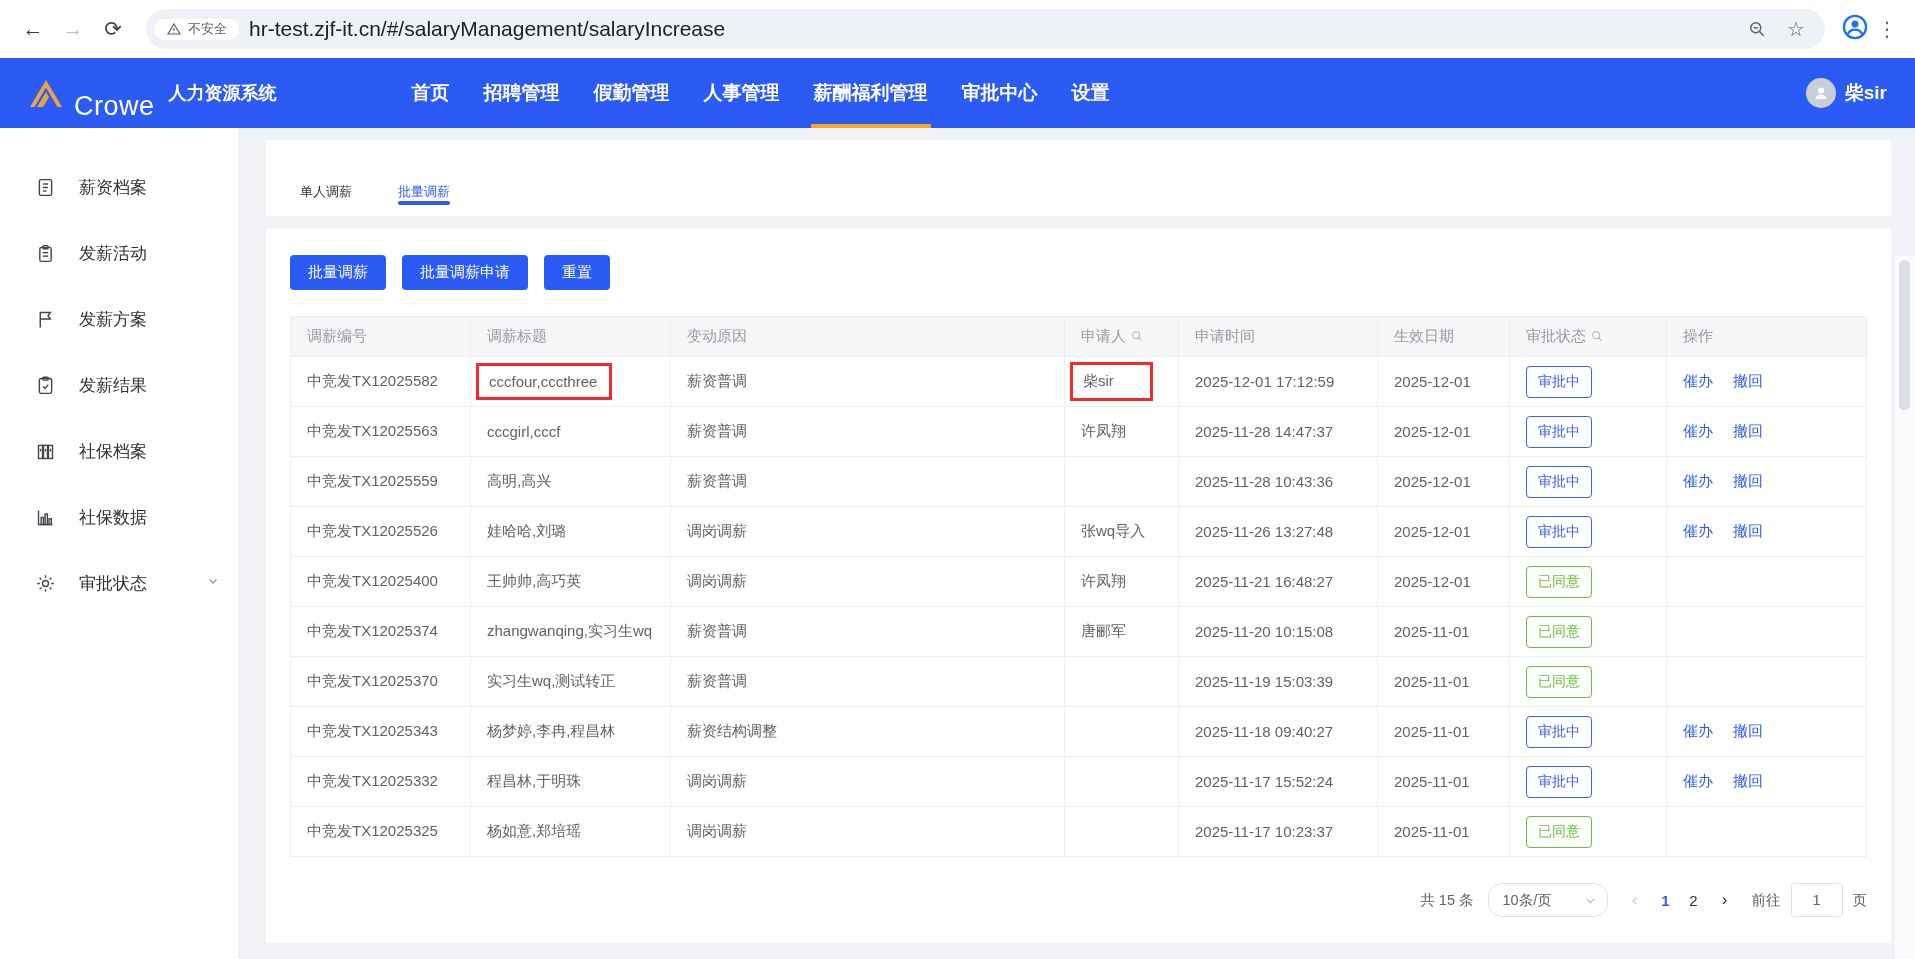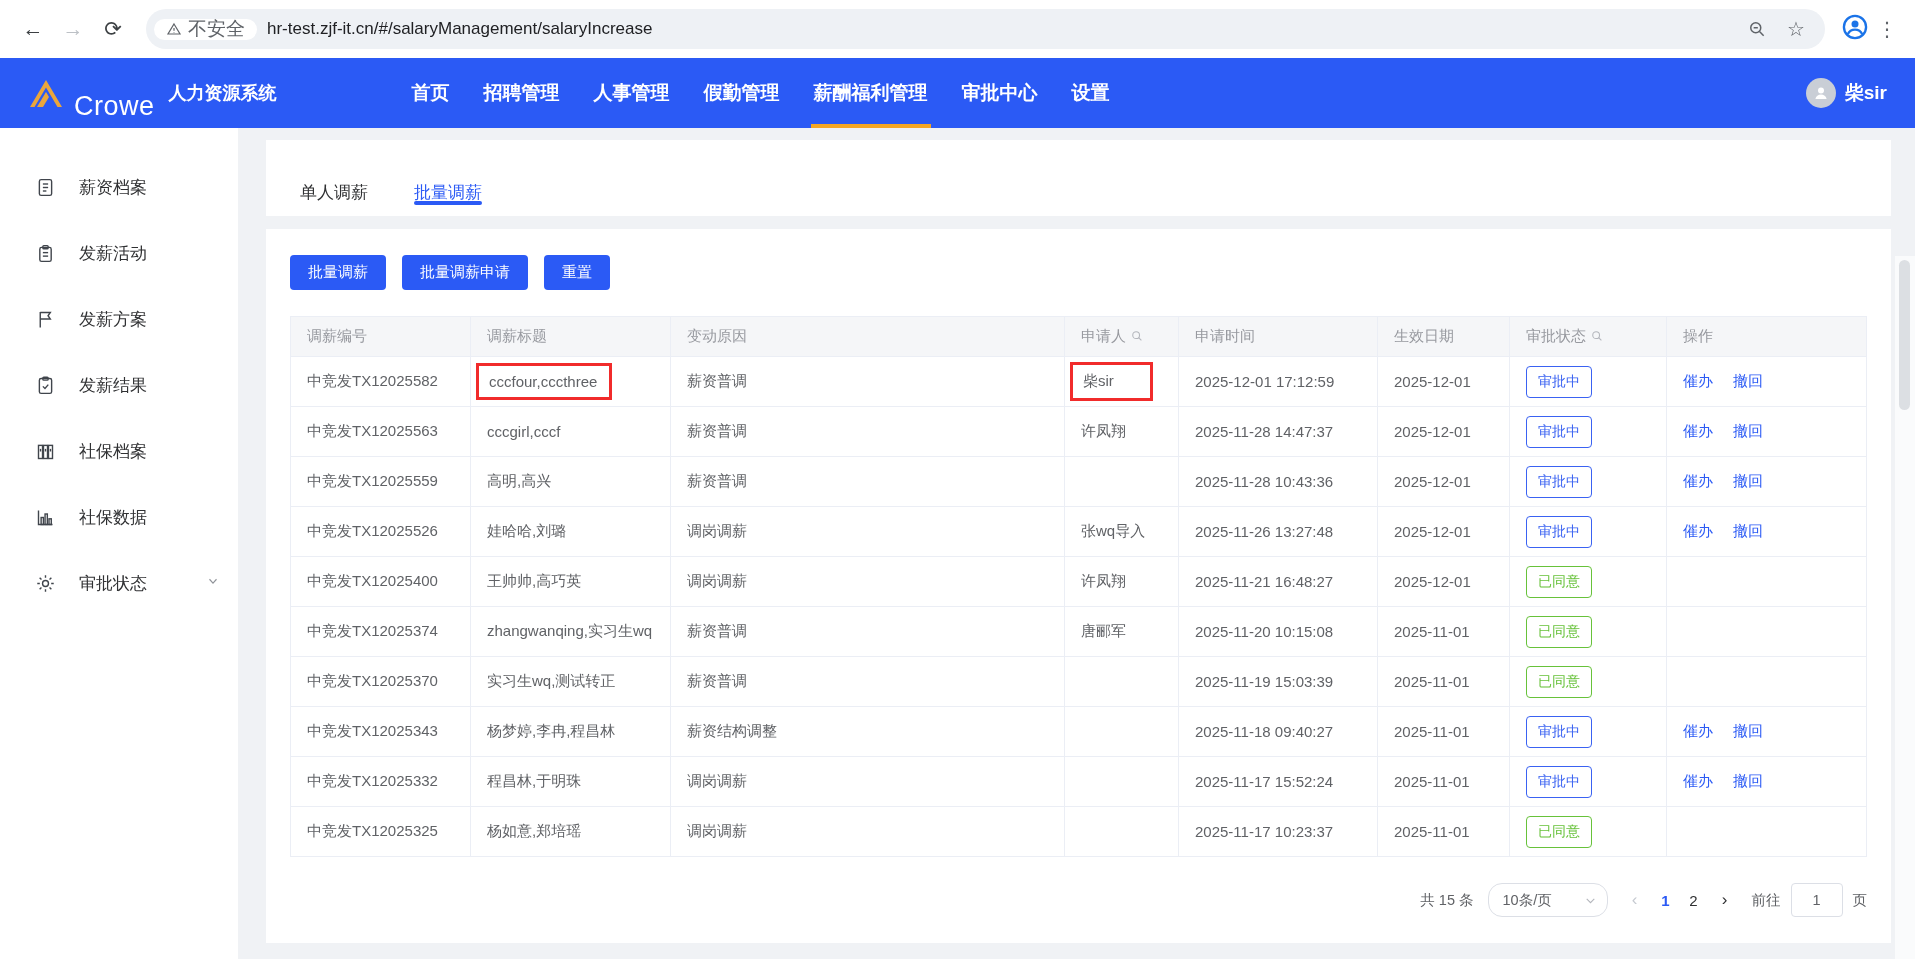--- a/index.html
+++ b/index.html
@@ -8,23 +8,23 @@
     font-family:"Liberation Sans","DejaVu Sans",sans-serif; background:var(--pagebg,#f0f2f5); }
 
   
   .chrome { height:58px; background:#fff; display:flex; align-items:center; padding:0 16px; gap:6px; }
   .nav-ic { font-size:21px; width:34px; height:34px; line-height:34px; text-align:center; color:#3c4043;
     border-radius:50%; cursor:pointer; user-select:none; }
   .nav-ic.dis { color:#bdc1c6; }
   .urlbar { flex:1; height:40px; background:#eef1f5; border-radius:20px; margin:0 10px;
     display:flex; align-items:center; padding:0 8px 0 8px; gap:10px; }
   .sec-chip { background:#fff; border-radius:15px; height:21px; padding:0 12px; display:flex;
-    align-items:center; gap:6px; color:#5f6368; font-size:19px; }
+    align-items:center; gap:6px; color:#5f6368; font-size:13px; }
   .sec-chip svg { width:16px; height:16px; stroke:#5f6368; fill:none; stroke-width:1.8; }
-  .url-text { font-size:17px; color:#202124; }
+  .url-text { font-size:21px; color:#202124; }
   .urlbar .right-ics { margin-left:auto; display:flex; align-items:center; gap:20px; padding-right:12px; }
   .urlbar .right-ics svg { width:20px; height:20px; stroke:#5f6368; fill:none; stroke-width:1.8; }
   .star { font-size:20px; color:#5f6368; }
   .profile-ic svg { width:28px; height:28px; }
   .dots { font-size:20px; color:#5f6368; width:24px; text-align:center; }
 
   
   .appbar { height:70px; background:var(--primary,#2b5af5); display:flex; align-items:center;
     padding:0 28px; color:#fff; }
   .logo-tri svg { width:36px; height:32px; display:block; }
@@ -46,21 +46,21 @@
   .side-item { height:66px; display:flex; align-items:center; padding:0 18px 0 31px; gap:23px;
     font-size:17px; color:#303133; cursor:pointer; border-left:4px solid transparent; }
   .side-item svg { width:21px; height:21px; stroke:#40454c; fill:none; stroke-width:1.6; flex:none; }
   .side-item.active { background:#edf3fe; color:var(--primary,#2b5af5); border-left-color:var(--primary,#2b5af5); }
   .side-item.active svg { stroke:var(--primary,#2b5af5); }
   .side-item .chev { margin-left:auto; }
   .side-item .chev svg { width:14px; height:14px; stroke:#909399; stroke-width:2; }
 
   .main { flex:1; padding:12px 24px 0 28px; }
   .tabs-card { background:#fff; height:76px; padding:0 34px; display:flex; }
-  .tab { margin-right:46px; display:flex; align-items:center; font-size:17px; color:#303133;
+  .tab { margin-right:46px; display:flex; align-items:center; font-size:13px; color:#303133;
     position:relative; cursor:pointer;margin-top:28px; }
   .tab.active { color:var(--primary,#2b5af5); }
   .tab.active::after { content:''; position:absolute; left:0; right:0; bottom:11px; height:4px;
     border-radius:2px; background:var(--primary,#2b5af5); }
 
   .card { margin-top:13px; background:#fff; padding:26px 24px 26px; min-height:680px; }
   .toolbar { display:flex; gap:16px; margin-bottom:26px; }
   .btn { height:35px; padding:0 18px; background:var(--primary,#2b5af5); color:#fff; border:none;
     border-radius:4px; font-size:15px; font-family:inherit; cursor:pointer; }
 
@@ -139,22 +139,22 @@
       <svg viewBox="0 0 36 32">
           <path d="M2 30L18 3l16 27h-4.5L18 10.5 6.5 30z" fill="#eaa63c"></path>
           <path d="M9 30L18 15l3 5-6 10z" fill="#eaa63c"></path>
         </svg>
     </span>
     <span class="brand">Crowe</span>
     <span class="app-title">人力资源系统</span>
     <nav class="main-nav">
         <div class="nav-item">首页</div>
         <div class="nav-item">招聘管理</div>
+        <div class="nav-item">假勤管理</div>
         <div class="nav-item">人事管理</div>
-        <div class="nav-item">假勤管理</div>
         <div class="nav-item active">薪酬福利管理</div>
         <div class="nav-item">审批中心</div>
         <div class="nav-item">设置</div>
       </nav>
     <div class="userbox">
       <span class="avatar">
         <svg viewBox="0 0 24 24">
             <circle cx="12" cy="8.5" r="4"></circle>
             <path d="M4.5 20c.8-4 3.8-6 7.5-6s6.7 2 7.5 6z"></path>
           </svg>

